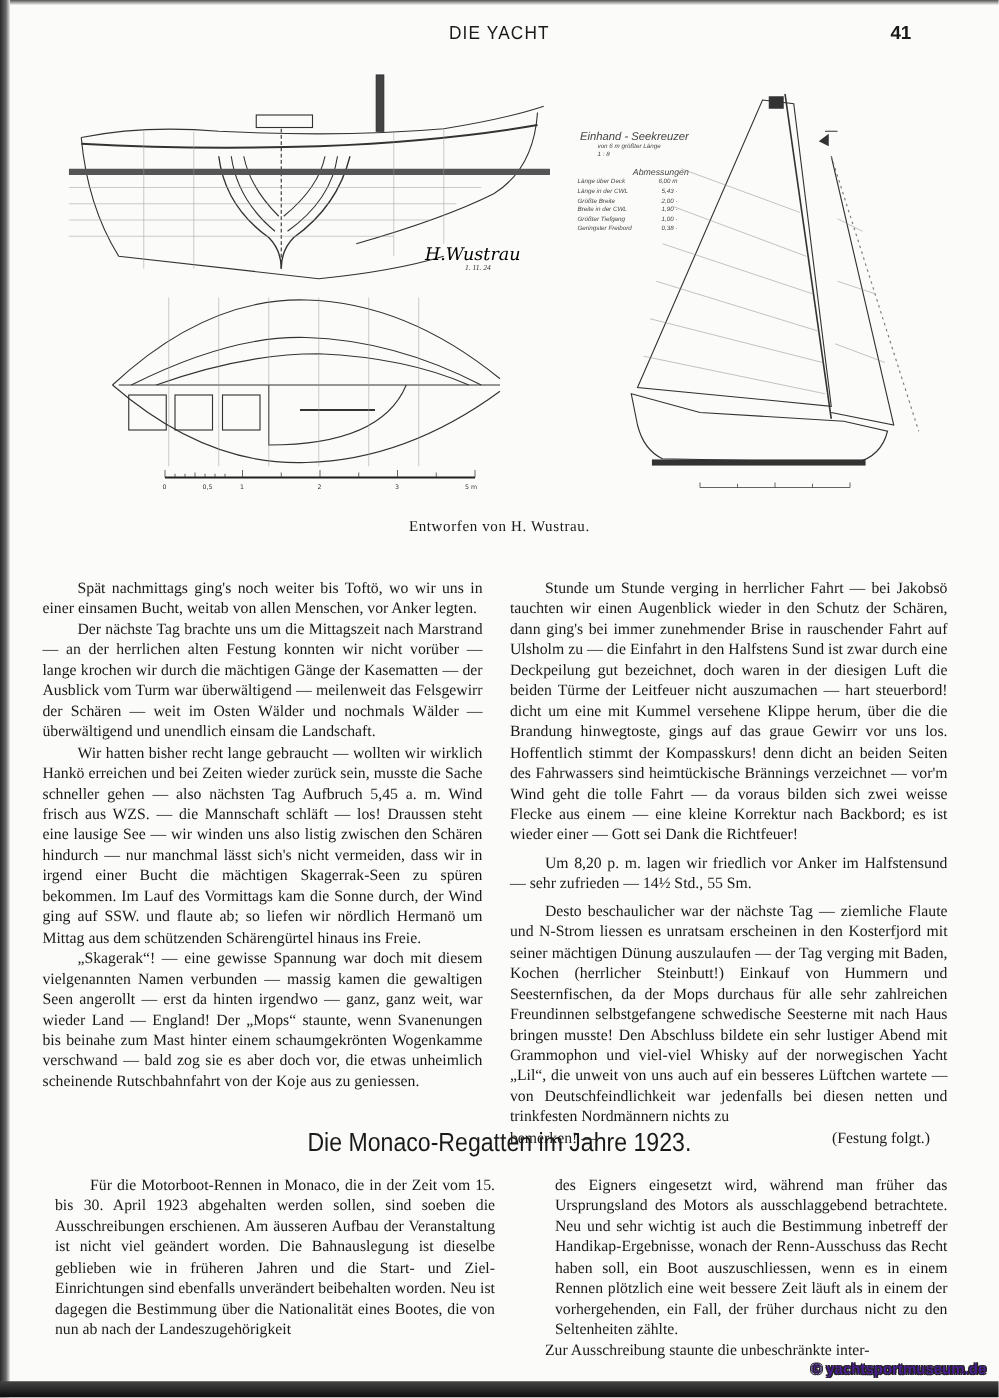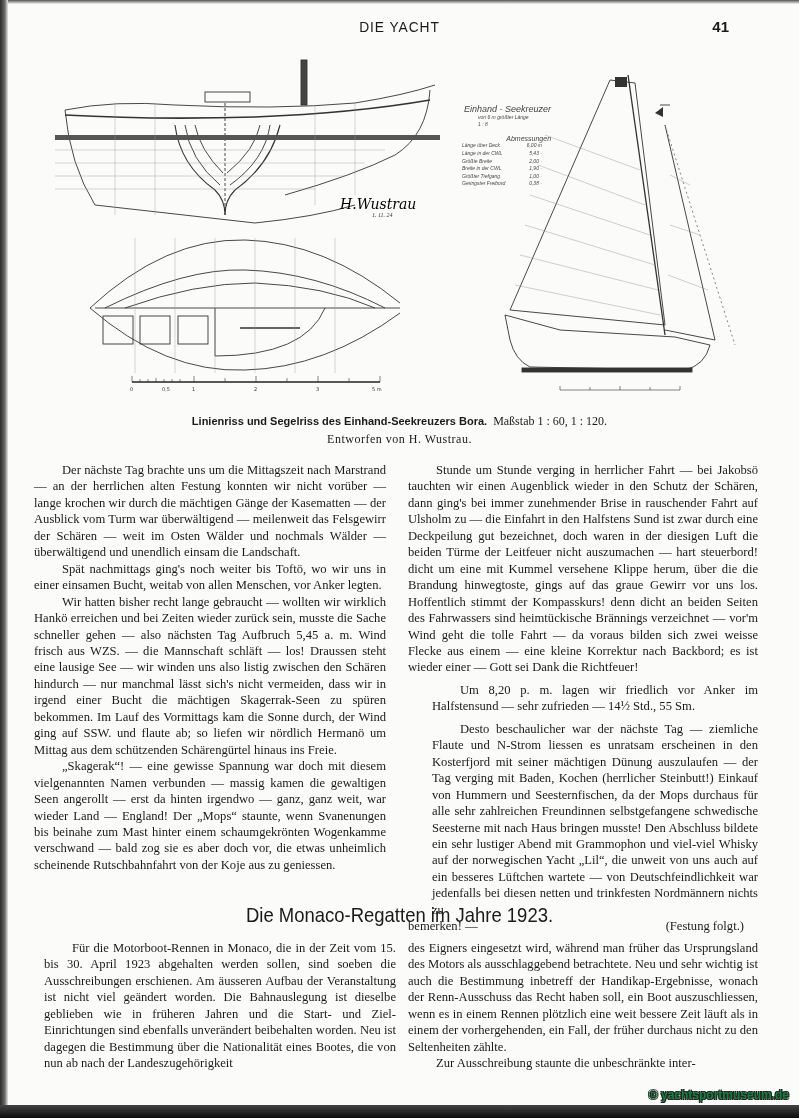--- a/index.html
+++ b/index.html
@@ -15,31 +15,31 @@
                   transform:scaleX(0.92); }
   .page-number { position:absolute; top:18px; right:70px; font-size:15px; font-weight:bold;
                  font-family:"Liberation Sans", sans-serif;text-align:center; }
   .drawing { position:absolute; }
   .caption { position:absolute; top:412px; left:0; width:799px; text-align:center; font-size:12px; line-height:18px; }
   .caption .bold { font-family:"Liberation Sans", sans-serif; font-weight:bold; font-size:11px; }
   .caption .scale { font-size:12px; margin-left:6px; }
   .caption .designer { letter-spacing:0.5px; }
   .column { position:absolute; font-size:12.6px; line-height:16.45px; text-align:justify; }
   .column p { margin:0; text-indent:28px; }
-  .column p.gap { margin-top:6px;margin-left:24px; }
-  .column p.flush { text-indent:0; }
+  .column p.gap { margin-top:6px; }
+  .column p.flush { text-indent:0;margin-left:36px; }
   .col-left { left:34px; top:462px; width:352px; }
   .col-right { left:408px; top:462px; width:350px; }
   .col-left2 { left:44px; top:940px; width:352px; }
   .col-right2 { left:408px; top:940px; width:350px; }
   .headline { position:absolute; top:903px; left:0; width:799px; text-align:center;
               font-family:"Liberation Sans", sans-serif; font-size:21px; transform:scaleX(0.88); }
   .closing { display:flex; justify-content:space-between; }
   .watermark { position:absolute; right:10px; top:1088px; font-family:"Liberation Sans", sans-serif;
-               font-size:12px; font-weight:bold; color:#15803d;
+               font-size:12px; font-weight:bold; color:#4c1d95;
                text-shadow:-1px -1px 0 #222, 1px -1px 0 #222, -1px 1px 0 #222, 1px 1px 0 #222;text-align:center; }
   .spec-table { position:absolute; left:462px; top:74px; font-family:Liberation Sans, sans-serif;
                 font-style:italic; font-size:5px; color:#444; line-height:7.6px;margin-top:32px; }
   .spec-title { font-size:9px; margin-left:2px; }
   .spec-sub { font-size:5px; margin-left:16px; }
   .spec-head { font-size:7px; margin-left:14px; margin-top:6px;text-align:right; }
   .spec-row { display:flex; width:80px; justify-content:space-between; }
   .signature { position:absolute; left:340px; top:196px; font-family:"DejaVu Serif", serif; font-style:italic;
                font-size:14px; color:#000000; }
   .sig-date { position:absolute; left:372px; top:212px; font-size:6px; font-style:italic; color:#333; }
@@ -192,27 +192,26 @@
     <line x1="60" y1="315" x2="180" y2="315"></line>
     <line x1="60" y1="311" x2="60" y2="315"></line>
       <line x1="90" y1="312" x2="90" y2="315"></line>
     <line x1="120" y1="311" x2="120" y2="315"></line>
       <line x1="150" y1="312" x2="150" y2="315"></line>
     <line x1="180" y1="311" x2="180" y2="315"></line>
   </g>
 </svg>
 
 <div class="caption">
-  <div><span class="bold">Linienriss und Segelriss des Einhand-Seekreuzers Bora.</span><span class="scale">Maßstab 1 : 60, 1 : 120.</span></div>
   <div class="designer">Entworfen von H. Wustrau.</div>
 </div>
 
 <div class="column col-left">
+  <p>Spät nachmittags ging's noch weiter bis Toftö, wo wir uns in einer einsamen Bucht, weitab von allen Menschen, vor Anker legten.</p>
   <p>Der nächste Tag brachte uns um die Mittagszeit nach Marstrand — an der herrlichen alten Festung konnten wir nicht vorüber — lange krochen wir durch die mächtigen Gänge der Kasematten — der Ausblick vom Turm war überwältigend — meilenweit das Felsgewirr der Schären — weit im Osten Wälder und nochmals Wälder — überwältigend und unendlich einsam die Landschaft.</p>
-  <p>Spät nachmittags ging's noch weiter bis Toftö, wo wir uns in einer einsamen Bucht, weitab von allen Menschen, vor Anker legten.</p>
   <p>Wir hatten bisher recht lange gebraucht — wollten wir wirklich Hankö erreichen und bei Zeiten wieder zurück sein, musste die Sache schneller gehen — also nächsten Tag Aufbruch 5,45 a. m. Wind frisch aus WZS. — die Mannschaft schläft — los! Draussen steht eine lausige See — wir winden uns also listig zwischen den Schären hindurch — nur manchmal lässt sich's nicht vermeiden, dass wir in irgend einer Bucht die mächtigen Skagerrak-Seen zu spüren bekommen. Im Lauf des Vormittags kam die Sonne durch, der Wind ging auf SSW. und flaute ab; so liefen wir nördlich Hermanö um Mittag aus dem schützenden Schärengürtel hinaus ins Freie.</p>
   <p>„Skagerak“! — eine gewisse Spannung war doch mit diesem vielgenannten Namen verbunden — massig kamen die gewaltigen Seen angerollt — erst da hinten irgendwo — ganz, ganz weit, war wieder Land — England! Der „Mops“ staunte, wenn Svanenungen bis beinahe zum Mast hinter einem schaumgekrönten Wogenkamme verschwand — bald zog sie es aber doch vor, die etwas unheimlich scheinende Rutschbahnfahrt von der Koje aus zu geniessen.</p>
 </div>
 
 <div class="column col-right">
   <p>Stunde um Stunde verging in herrlicher Fahrt — bei Jakobsö tauchten wir einen Augenblick wieder in den Schutz der Schären, dann ging's bei immer zunehmender Brise in rauschender Fahrt auf Ulsholm zu — die Einfahrt in den Halfstens Sund ist zwar durch eine Deckpeilung gut bezeichnet, doch waren in der diesigen Luft die beiden Türme der Leitfeuer nicht auszumachen — hart steuerbord! dicht um eine mit Kummel versehene Klippe herum, über die die Brandung hinwegtoste, gings auf das graue Gewirr vor uns los. Hoffentlich stimmt der Kompasskurs! denn dicht an beiden Seiten des Fahrwassers sind heimtückische Brännings verzeichnet — vor'm Wind geht die tolle Fahrt — da voraus bilden sich zwei weisse Flecke aus einem — eine kleine Korrektur nach Backbord; es ist wieder einer — Gott sei Dank die Richtfeuer!</p>
   <p class="gap">Um 8,20 p. m. lagen wir friedlich vor Anker im Halfstensund — sehr zufrieden — 14½ Std., 55 Sm.</p>
   <p class="gap">Desto beschaulicher war der nächste Tag — ziemliche Flaute und N-Strom liessen es unratsam erscheinen in den Kosterfjord mit seiner mächtigen Dünung auszulaufen — der Tag verging mit Baden, Kochen (herrlicher Steinbutt!) Einkauf von Hummern und Seesternfischen, da der Mops durchaus für alle sehr zahlreichen Freundinnen selbstgefangene schwedische Seesterne mit nach Haus bringen musste! Den Abschluss bildete ein sehr lustiger Abend mit Grammophon und viel-viel Whisky auf der norwegischen Yacht „Lil“, die unweit von uns auch auf ein besseres Lüftchen wartete — von Deutschfeindlichkeit war jedenfalls bei diesen netten und trinkfesten Nordmännern nichts zu</p>
   <div class="closing">
     <span>bemerken! —</span>

